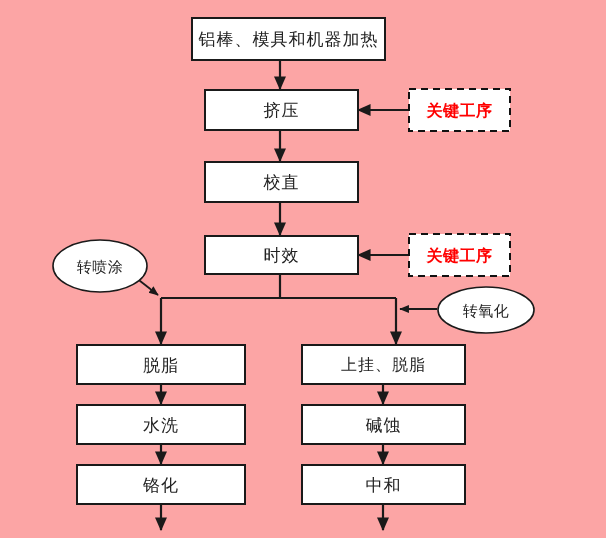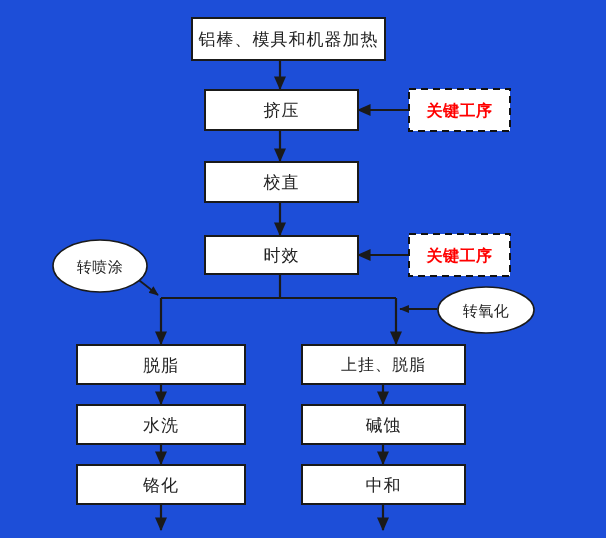--- a/index.html
+++ b/index.html
@@ -13,21 +13,21 @@
     position: relative;
     overflow: hidden;
     font-family: "DejaVu Sans", "Liberation Sans", sans-serif;
   }
   #flowchart-root {
     position: absolute;
     left: 0;
     top: 0;
     width: 606px;
     height: 538px;
-    background: #1d4ed8;
+    background: #fca5a5;
   }
   svg.fc {
     position: absolute;
     left: 0;
     top: 0;
     width: 606px;
     height: 538px;
     display: block;
   }
   .node-rect {

